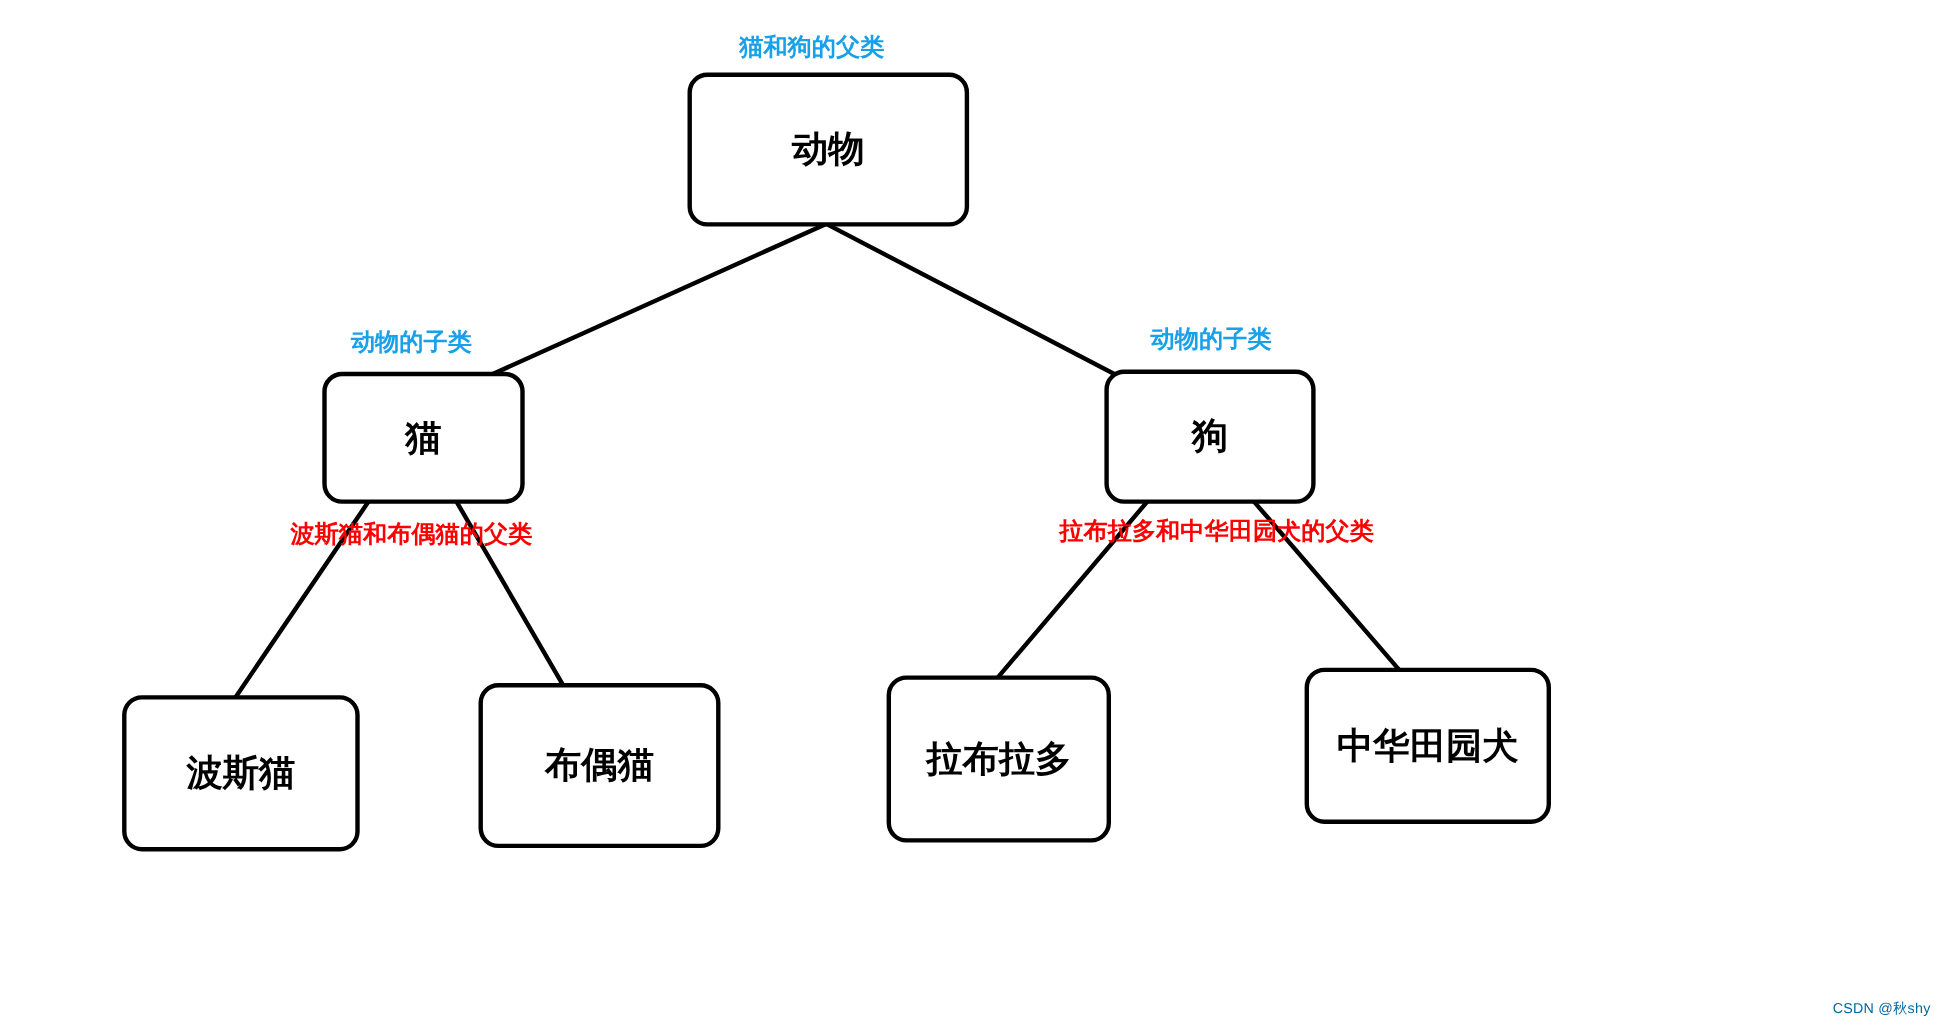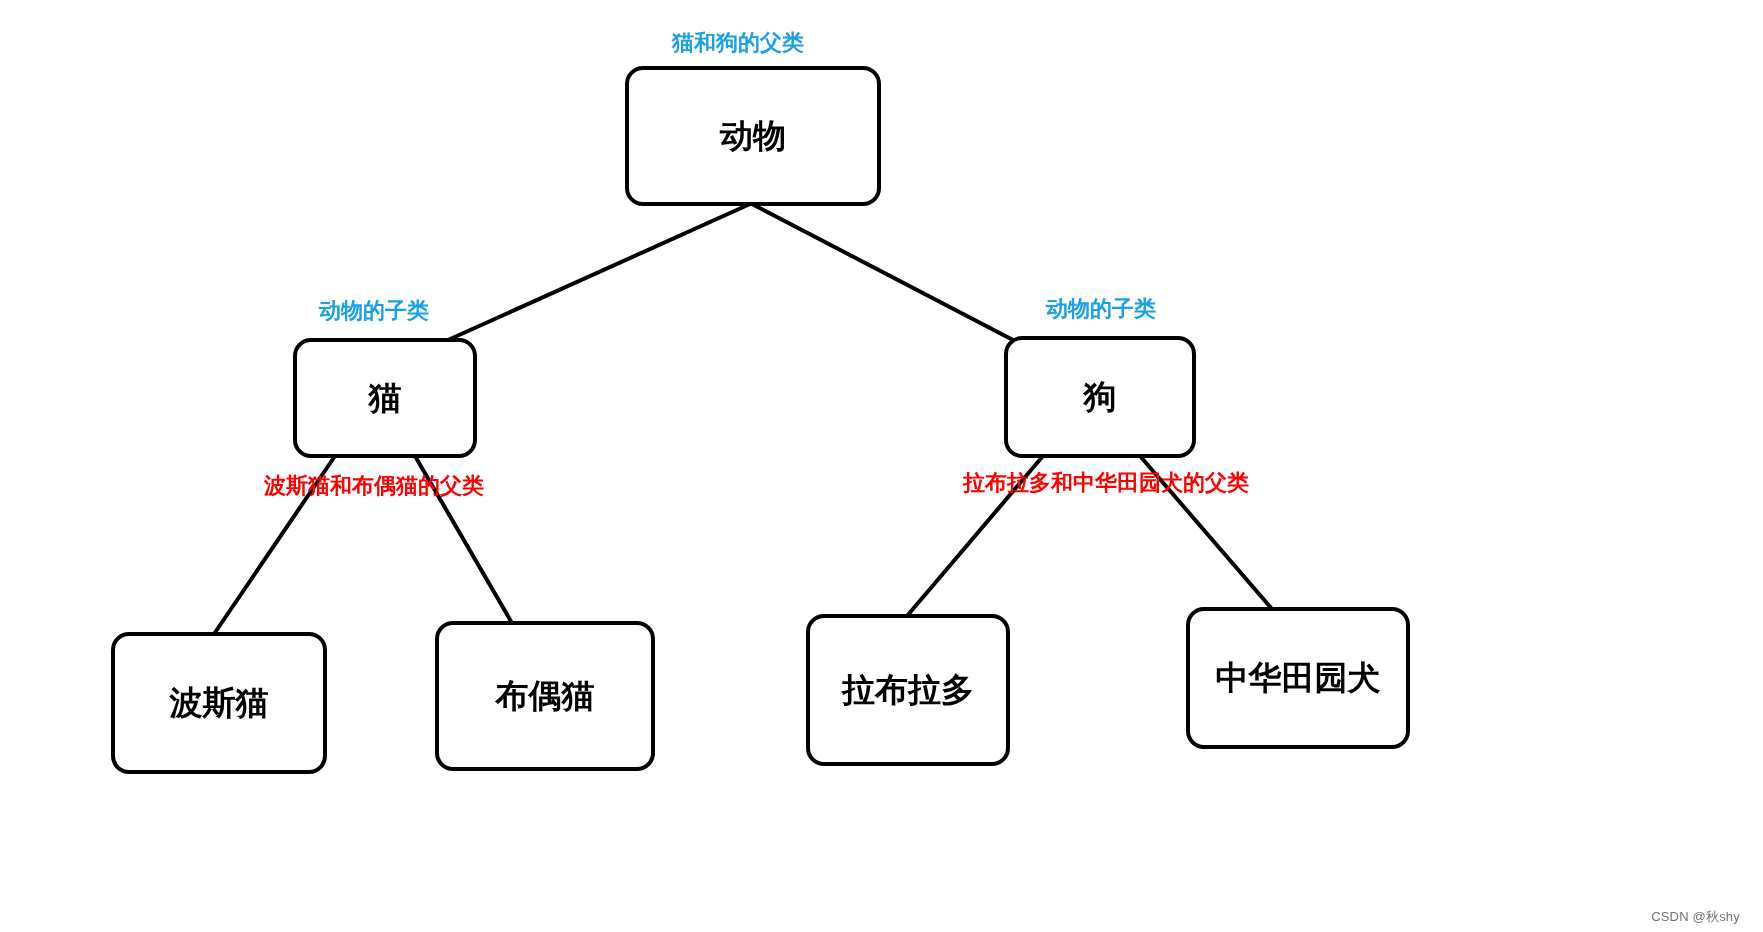--- a/index.html
+++ b/index.html
@@ -44,25 +44,25 @@
     font-family: "Liberation Sans", "DejaVu Sans", sans-serif;
     font-weight: 700;
     font-size: 22px;
     text-anchor: middle;
     dominant-baseline: middle;
   }
   .annot-blue { fill: #18A0E8; }
   .annot-red  { fill: #FF0000; }
   .watermark {
     position: absolute;
-    right: 23px;
+    right: 8px;
     bottom: 6px;
     font-family: "Liberation Sans", "DejaVu Sans", sans-serif;
     font-size: 13px;
-    color: #737373;
+    color: #0369a1;
     letter-spacing: 0.2px;
     user-select: none;
   }
 </style>
 </head>
 <body>
 
 <svg id="canvas" viewBox="0 0 1763 932">
   <g id="edges-layer">
       <line class="edge" x1="750" y1="204" x2="448" y2="340"></line>

